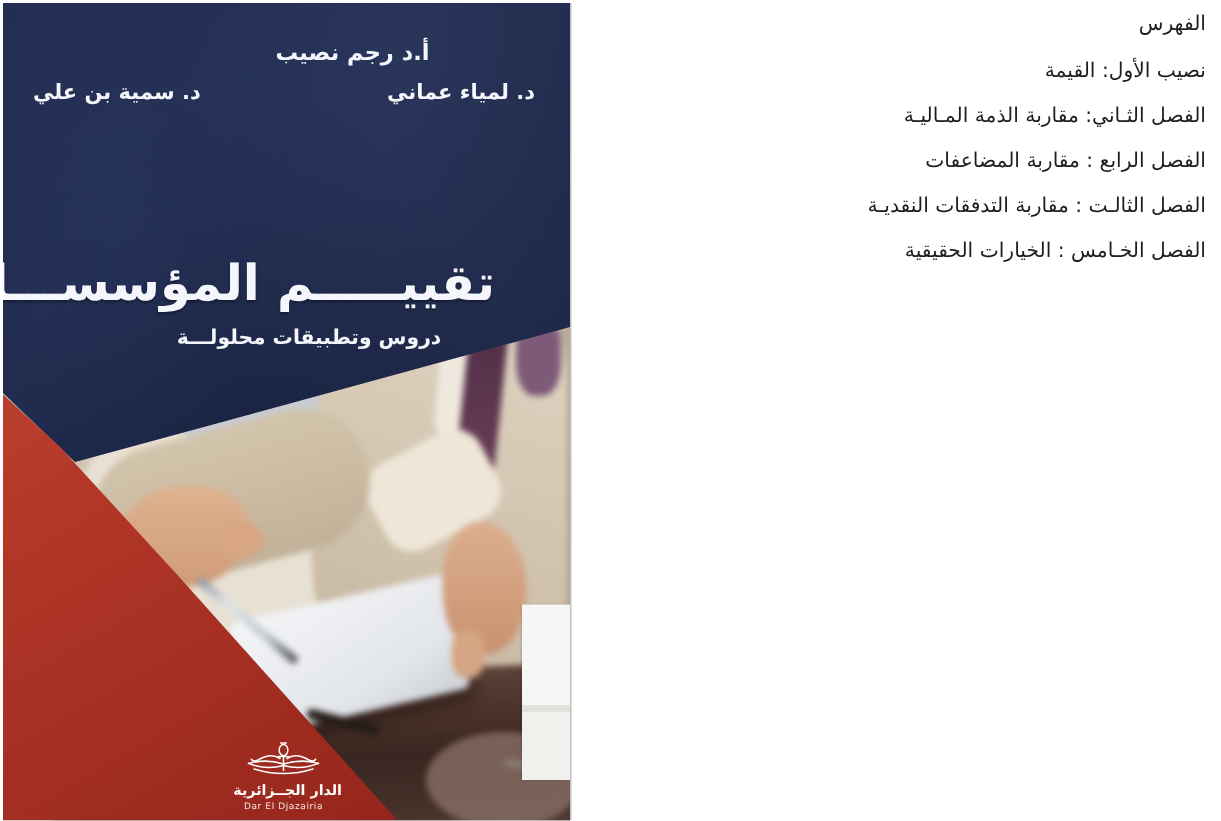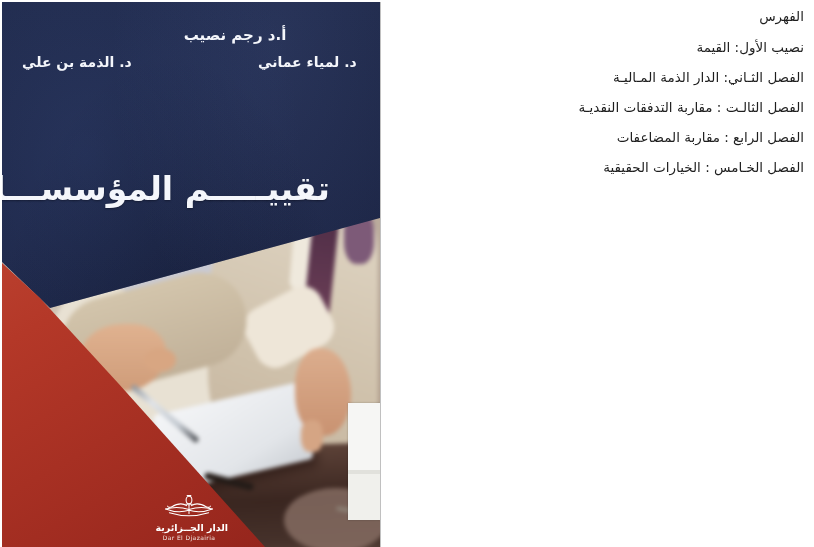--- a/index.html
+++ b/index.html
@@ -111,22 +111,23 @@
   </div>
 
   <div class="sticker"></div>
 
   <div class="navy"></div>
 
   <div class="red"></div>
 
   <div class="cover-text author-main">أ.د رجم نصيب</div>
   <div class="cover-text author-right">د. لمياء عماني</div>
-  <div class="cover-text author-left">د. الذمة بن علي</div>
+  <div class="cover-text author-left">د. سمية بن علي</div>
   <div class="cover-text book-title">تقييـــــم المؤسســـات</div>
+  <div class="cover-text book-subtitle">دروس وتطبيقات محلولـــة</div>
 
   <svg class="logo-emblem" viewBox="0 0 64 30" fill="none" stroke="#ffffff" stroke-width="1.1" stroke-linecap="round">
     <ellipse cx="32" cy="6.5" rx="3.1" ry="4"></ellipse>
     <path d="M30 1.5 L34 1.5"></path>
     <path d="M28.5 11 L35.5 11"></path>
     <path d="M13 14 Q23 8 29.5 12.5"></path>
     <path d="M51 14 Q41 8 34.5 12.5"></path>
     <path d="M13 14 Q10 15 9 13"></path>
     <path d="M51 14 Q54 15 55 13"></path>
     <path d="M7 16 Q19.5 12.5 32 16.5 Q44.5 12.5 57 16"></path>
@@ -134,17 +135,17 @@
     <path d="M32 12 L32 21"></path>
     <path d="M11 20 Q32 26.5 53 20"></path>
   </svg>
   <div class="logo-ar">الدار الجــزائرية</div>
   <div class="logo-en">Dar El Djazairia</div>
 </div>
 
 <div class="toc">
   <div class="toc-title">الفهرس</div>
   <div class="toc-item">نصيب الأول: القيمة</div>
-  <div class="toc-item">الفصل الثـاني: الدار الذمة المـاليـة</div>
+  <div class="toc-item">الفصل الثـاني: مقاربة الذمة المـاليـة</div>
+  <div class="toc-item">الفصل الرابع : مقاربة المضاعفات</div>
   <div class="toc-item">الفصل الثالـت : مقاربة التدفقات النقديـة</div>
-  <div class="toc-item">الفصل الرابع : مقاربة المضاعفات</div>
   <div class="toc-item">الفصل الخـامس : الخيارات الحقيقية</div>
 </div>
 
 </body></html>

